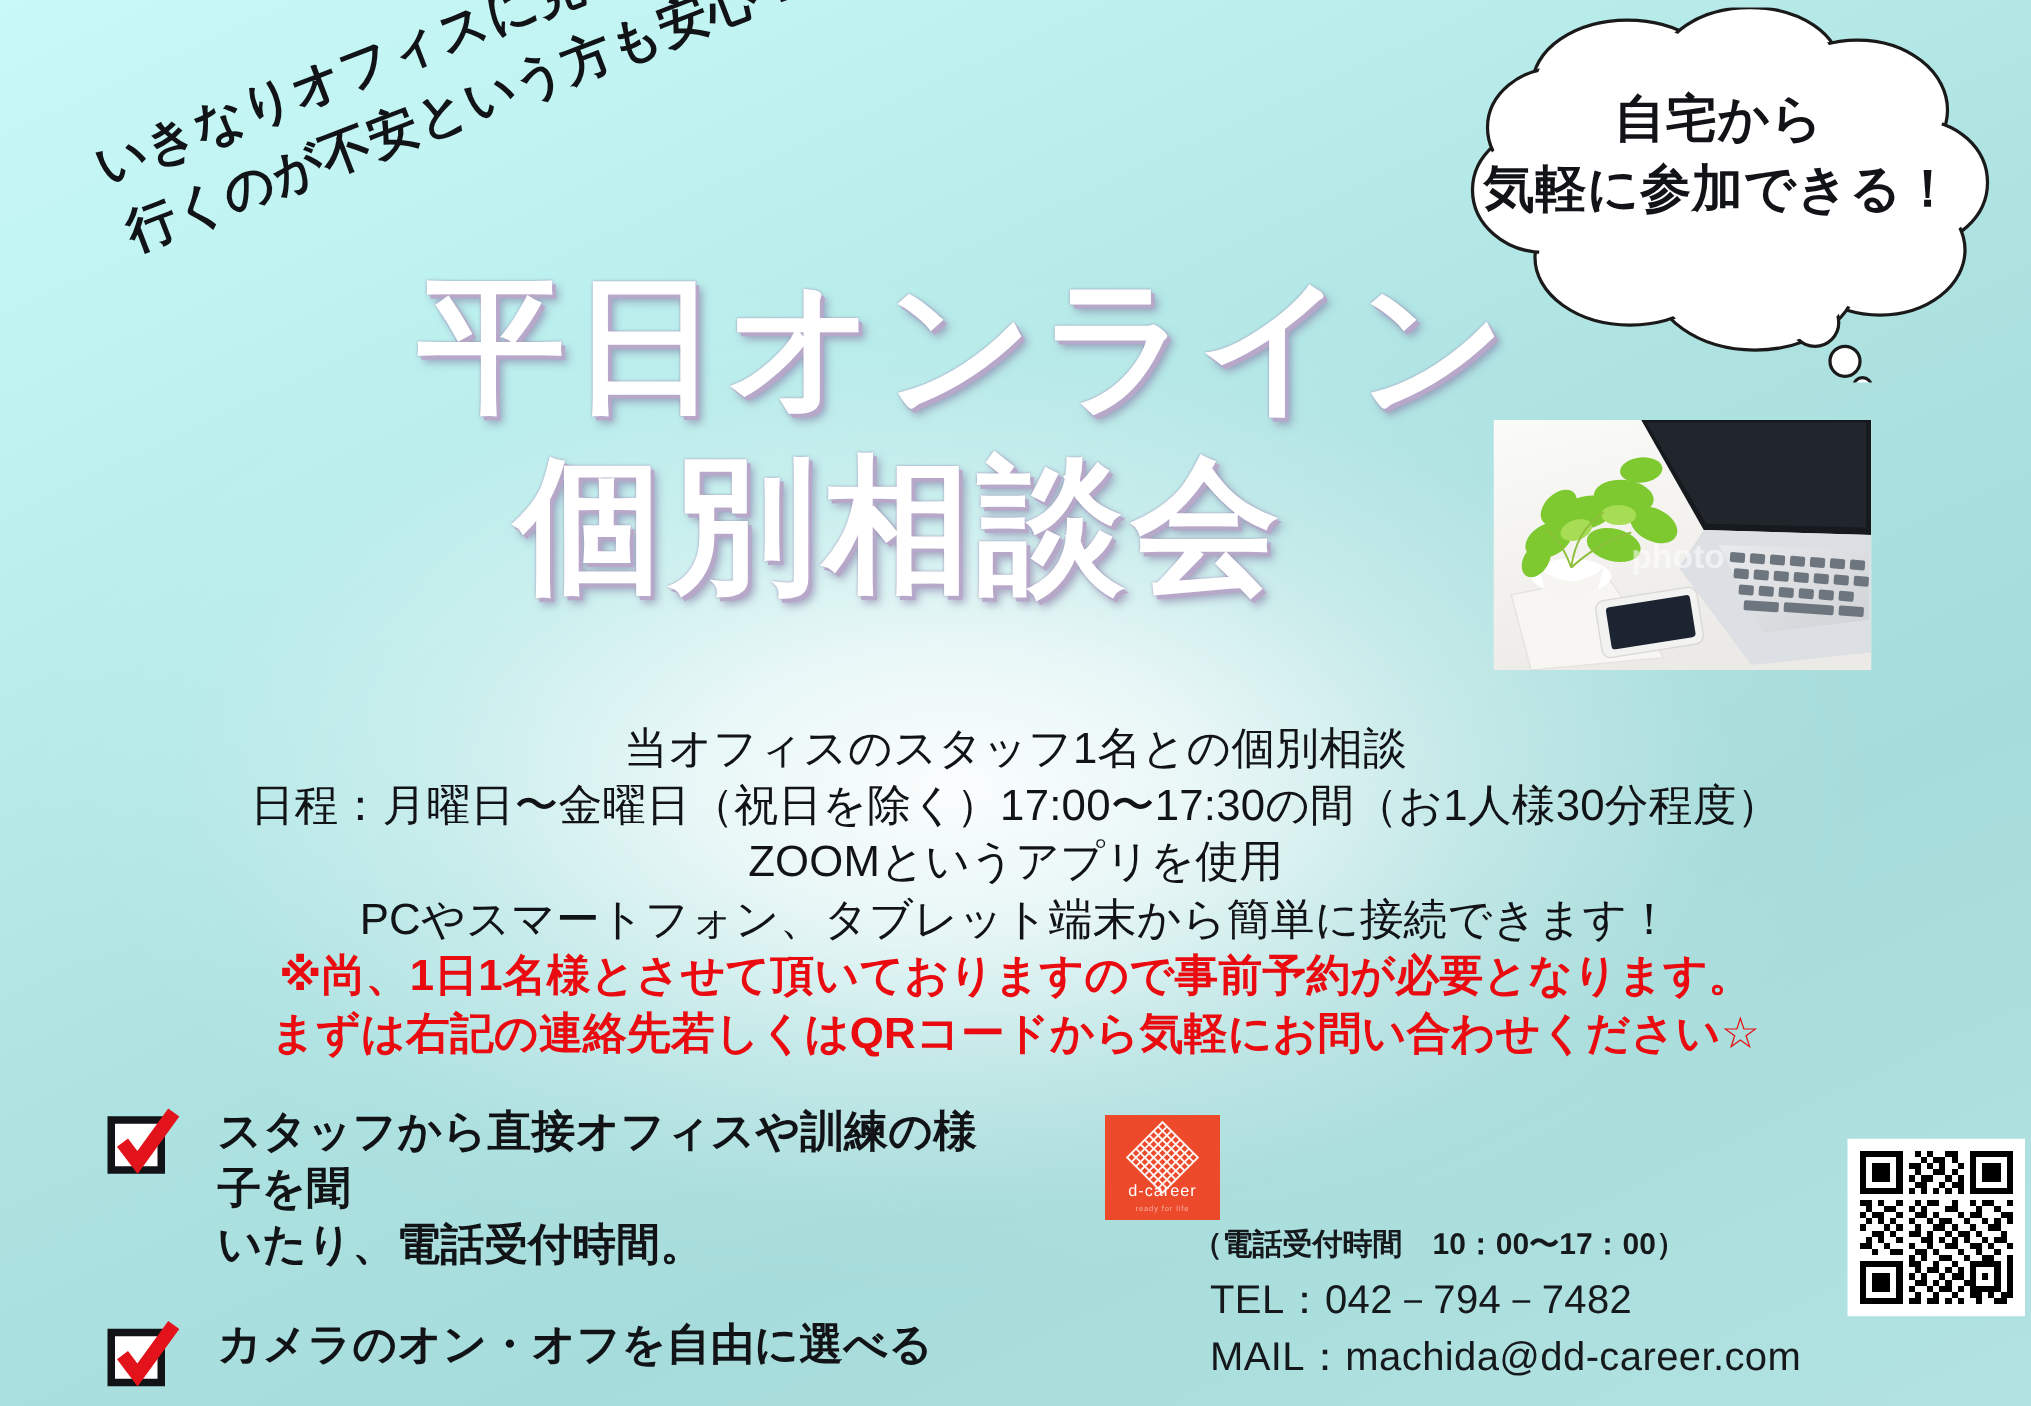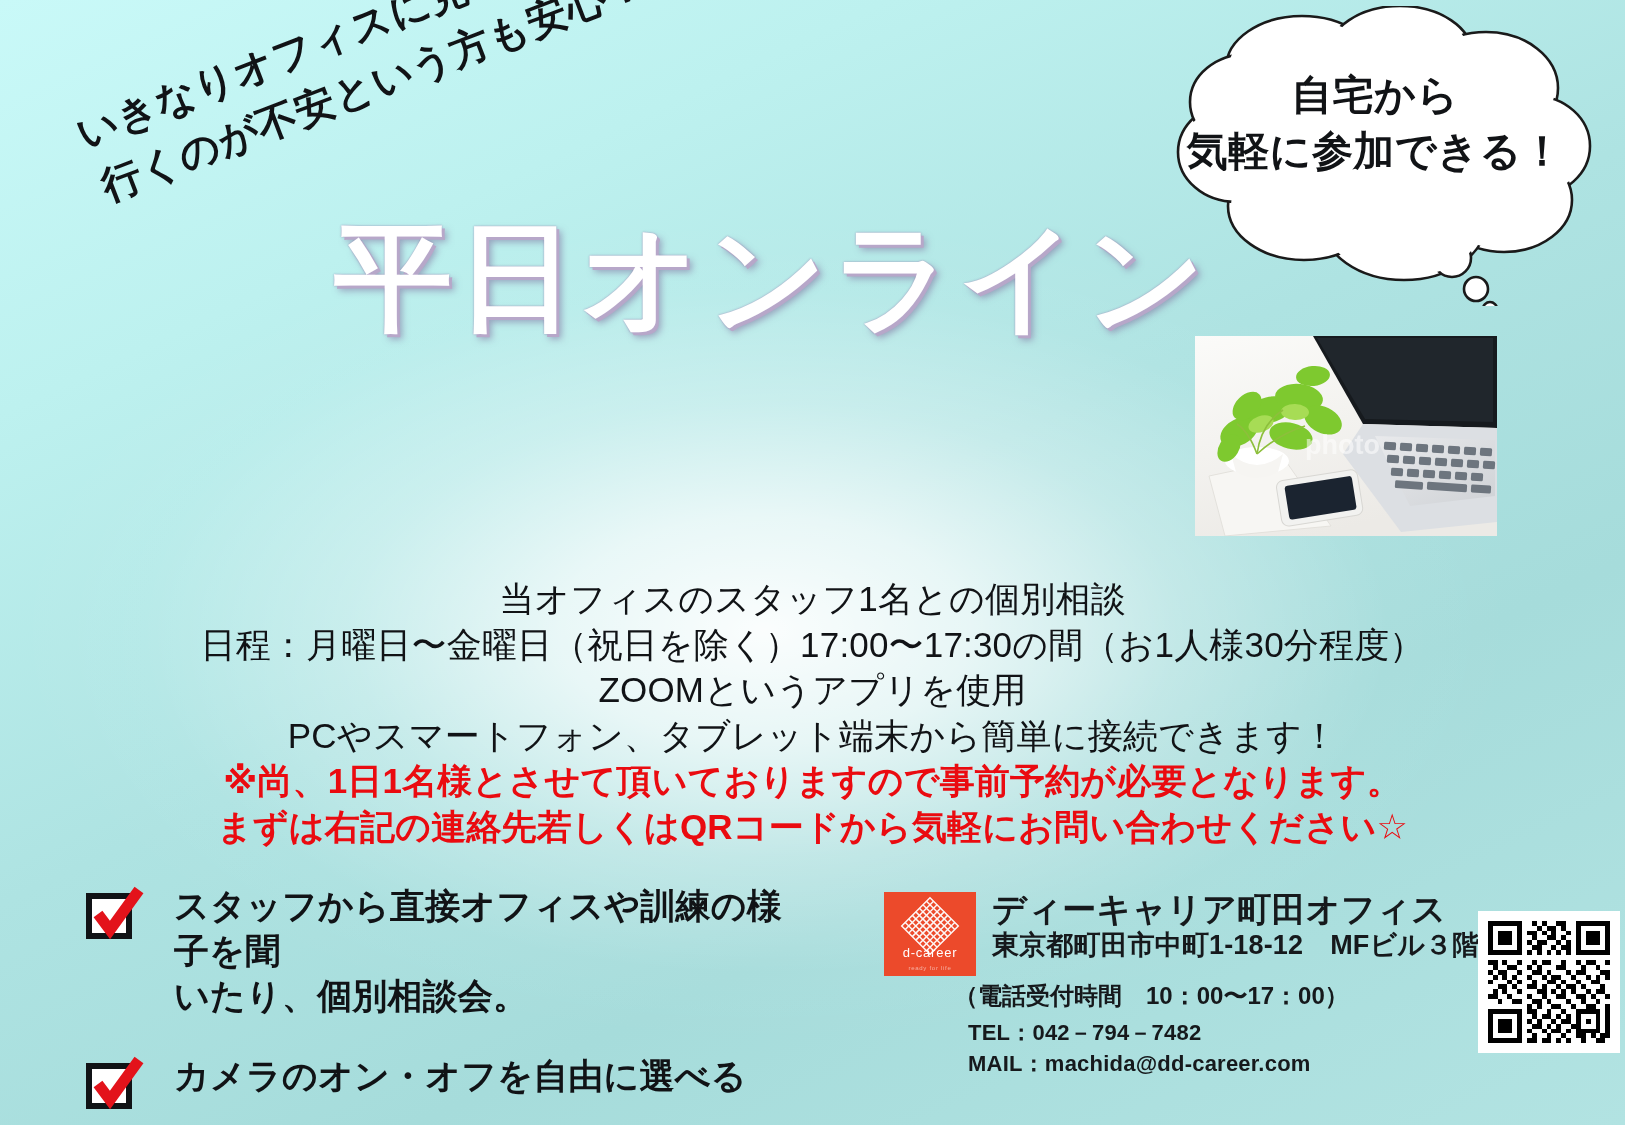--- a/index.html
+++ b/index.html
@@ -210,22 +210,22 @@
     color: #16191c;
     font-weight: 700;
     font-size: 24px;
     line-height: 1.3;
     margin-top: 4px;
     padding-left: 70px;
     white-space: nowrap;
   }
   .contact-tel, .contact-mail {
     color: #16191c;
-    font-weight: 700;
-    font-size: 22px;
+    font-weight: 400;
+    font-size: 32px;
     line-height: 1.42;
     letter-spacing: 0.01em;
     padding-left: 84px;
     white-space: nowrap;
   }
   .contact-tel { margin-top: 6px; }
 
   
   .qr {
     position: absolute;
@@ -285,20 +285,21 @@
       </g>
     </svg>
     <div class="bubble-text">
       <div>自宅から</div>
       <div>気軽に参加できる！</div>
     </div>
   </div>
 
   <div class="title-block">
     <div class="title-line l1">平日オンライン</div>
+    <div class="title-line l2">個別相談会</div>
   </div>
 
   <div class="photo">
     <svg viewBox="0 0 302 200" xmlns="http://www.w3.org/2000/svg">
       <defs>
         <linearGradient id="deskg" x1="0" y1="0" x2="0.4" y2="1">
           <stop offset="0%" stop-color="#fbfbf9"></stop>
           <stop offset="100%" stop-color="#eceae6"></stop>
         </linearGradient>
         <linearGradient id="kbg" x1="0" y1="0" x2="1" y2="1">
@@ -386,21 +387,21 @@
 
     <div class="check-item">
       <div class="check-box">
         <svg viewBox="0 0 56 52" xmlns="http://www.w3.org/2000/svg">
           <rect x="3" y="8" width="40" height="40" fill="#ffffff" stroke="#111316" stroke-width="6"></rect>
           <path d="M12 26 L24 42 L53 2" fill="none" stroke="#e3131b" stroke-width="11" stroke-linecap="butt" stroke-linejoin="miter"></path>
         </svg>
       </div>
       <div class="check-label">
         <div>スタッフから直接オフィスや訓練の様子を聞</div>
-        <div>いたり、個別相談会。</div>
+        <div>いたり、電話受付時間。</div>
       </div>
     </div>
 
     <div class="check-item">
       <div class="check-box">
         <svg viewBox="0 0 56 52" xmlns="http://www.w3.org/2000/svg">
           <rect x="3" y="8" width="40" height="40" fill="#ffffff" stroke="#111316" stroke-width="6"></rect>
           <path d="M12 26 L24 42 L53 2" fill="none" stroke="#e3131b" stroke-width="11" stroke-linecap="butt" stroke-linejoin="miter"></path>
         </svg>
       </div>
@@ -428,24 +429,20 @@
             <line x1="-10" y1="-20" x2="-10" y2="20"></line>
             <line x1="-5" y1="-20" x2="-5" y2="20"></line>
             <line x1="0" y1="-20" x2="0" y2="20"></line>
             <line x1="5" y1="-20" x2="5" y2="20"></line>
             <line x1="10" y1="-20" x2="10" y2="20"></line>
             <line x1="15" y1="-20" x2="15" y2="20"></line>
           </g>
         </svg>
         <div class="logo-word">d-career</div>
         <div class="logo-sub">ready for life</div>
-      </div>
-      <div class="contact-names">
-        <div class="office-name">ディーキャリア町田オフィス</div>
-        <div class="office-addr">東京都町田市中町1-18-12　MFビル３階</div>
       </div>
     </div>
     <div class="office-hours">（電話受付時間　10：00〜17：00）</div>
     <div class="contact-tel">TEL：042－794－7482</div>
     <div class="contact-mail">MAIL：machida@dd-career.com</div>
   </div>
 
   <div class="qr">
     <svg viewBox="0 0 29 29" xmlns="http://www.w3.org/2000/svg" shape-rendering="crispEdges">
       <rect width="29" height="29" fill="#ffffff"></rect>

